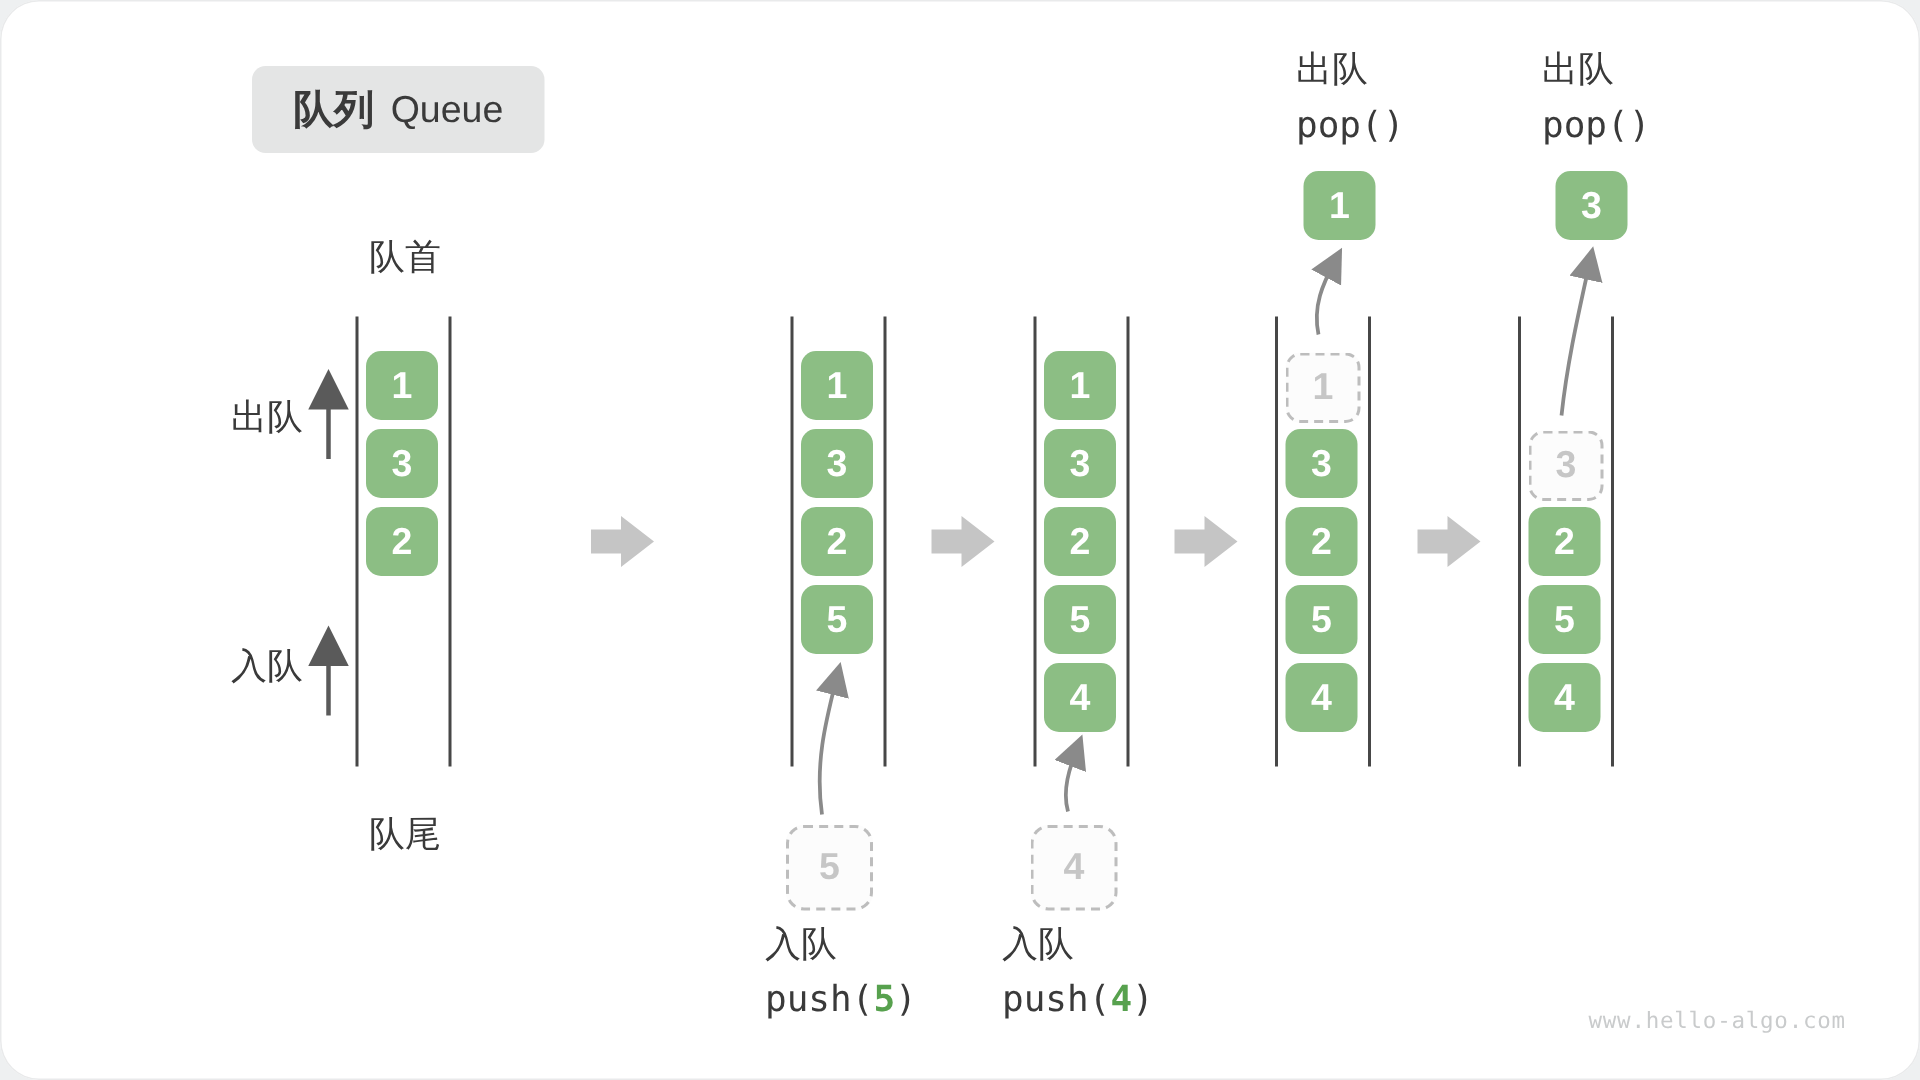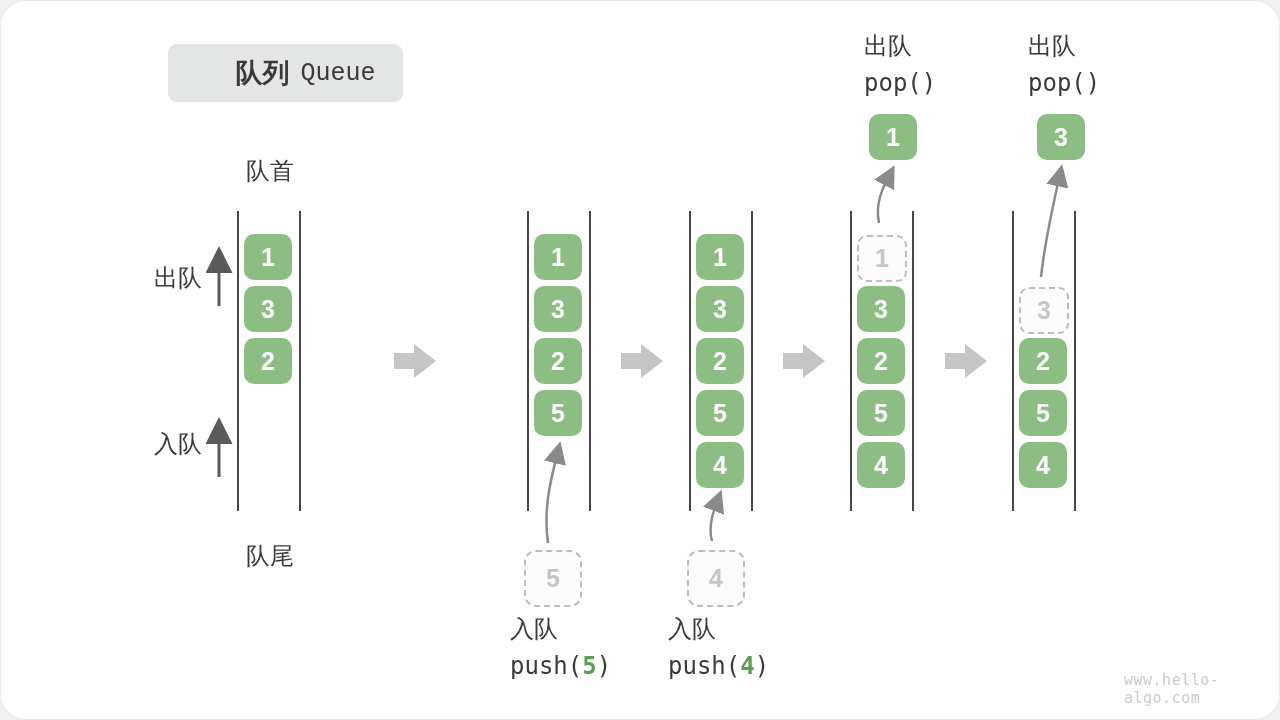--- a/index.html
+++ b/index.html
@@ -11,24 +11,24 @@
   }
   #canvas{
     position:absolute;left:0;top:0;width:1280px;height:720px;
     background:#ffffff;border-radius:26px;
     box-shadow:0 0 0 1px #e9eaeb inset;
   }
   
   .badge{
     position:absolute;left:168px;top:44px;width:195px;height:58px;
     background:#e4e5e5;border-radius:9px;
-    display:flex;align-items:center;justify-content:center;gap:11px;padding-left:40px;
+    display:flex;align-items:center;justify-content:center;gap:11px;
   }
   .badge-zh{font-size:27px;font-weight:700;color:#3a3a3a;}
-  .badge-en{font-family:Liberation Mono, monospace;font-size:25px;color:#3a3a3a;}
+  .badge-en{font-family:Liberation Sans, sans-serif;font-size:25px;color:#3a3a3a;}
   
   .zh-label{
     position:absolute;font-size:24px;font-weight:400;color:#3a3a3a;
     text-align:center;white-space:nowrap;
   }
   
   .vline{
     position:absolute;top:211px;height:300px;width:2px;background:#474747;
   }
   
@@ -49,21 +49,21 @@
   
   .op-block{position:absolute;white-space:nowrap;}
   .op-zh{font-size:24px;font-weight:500;color:#3a3a3a;margin-bottom:7px;}
   .op-code{
     font-family:"DejaVu Sans Mono","Liberation Mono",monospace;
     font-size:24px;color:#3a3a3a;
   }
   .op-arg{color:#57a14e;font-weight:700;}
   
   .watermark{
-    position:absolute;left:1124px;top:671px;
+    position:absolute;left:1059px;top:671px;
     font-family:"DejaVu Sans Mono","Liberation Mono",monospace;
     font-size:15px;color:#c9cbcc;letter-spacing:0.5px;
   }
   .overlay{position:absolute;left:0;top:0;pointer-events:none;}
 </style>
 </head>
 <body>
 
 <div id="canvas">
 

